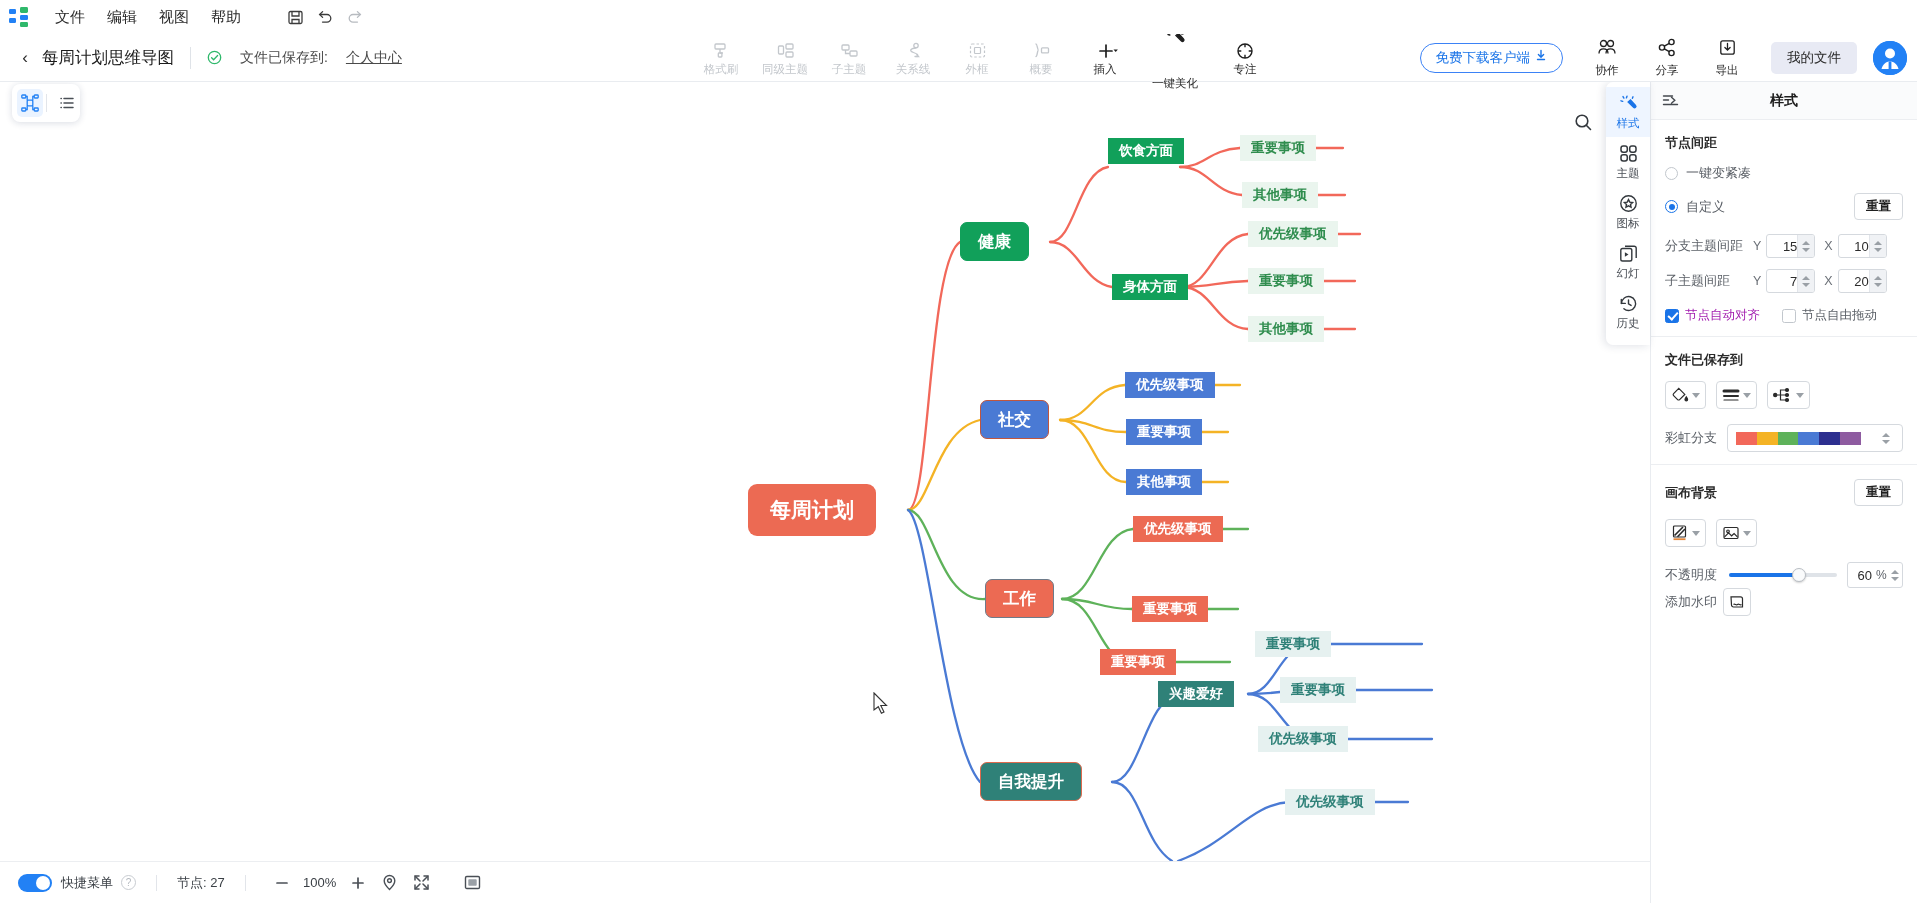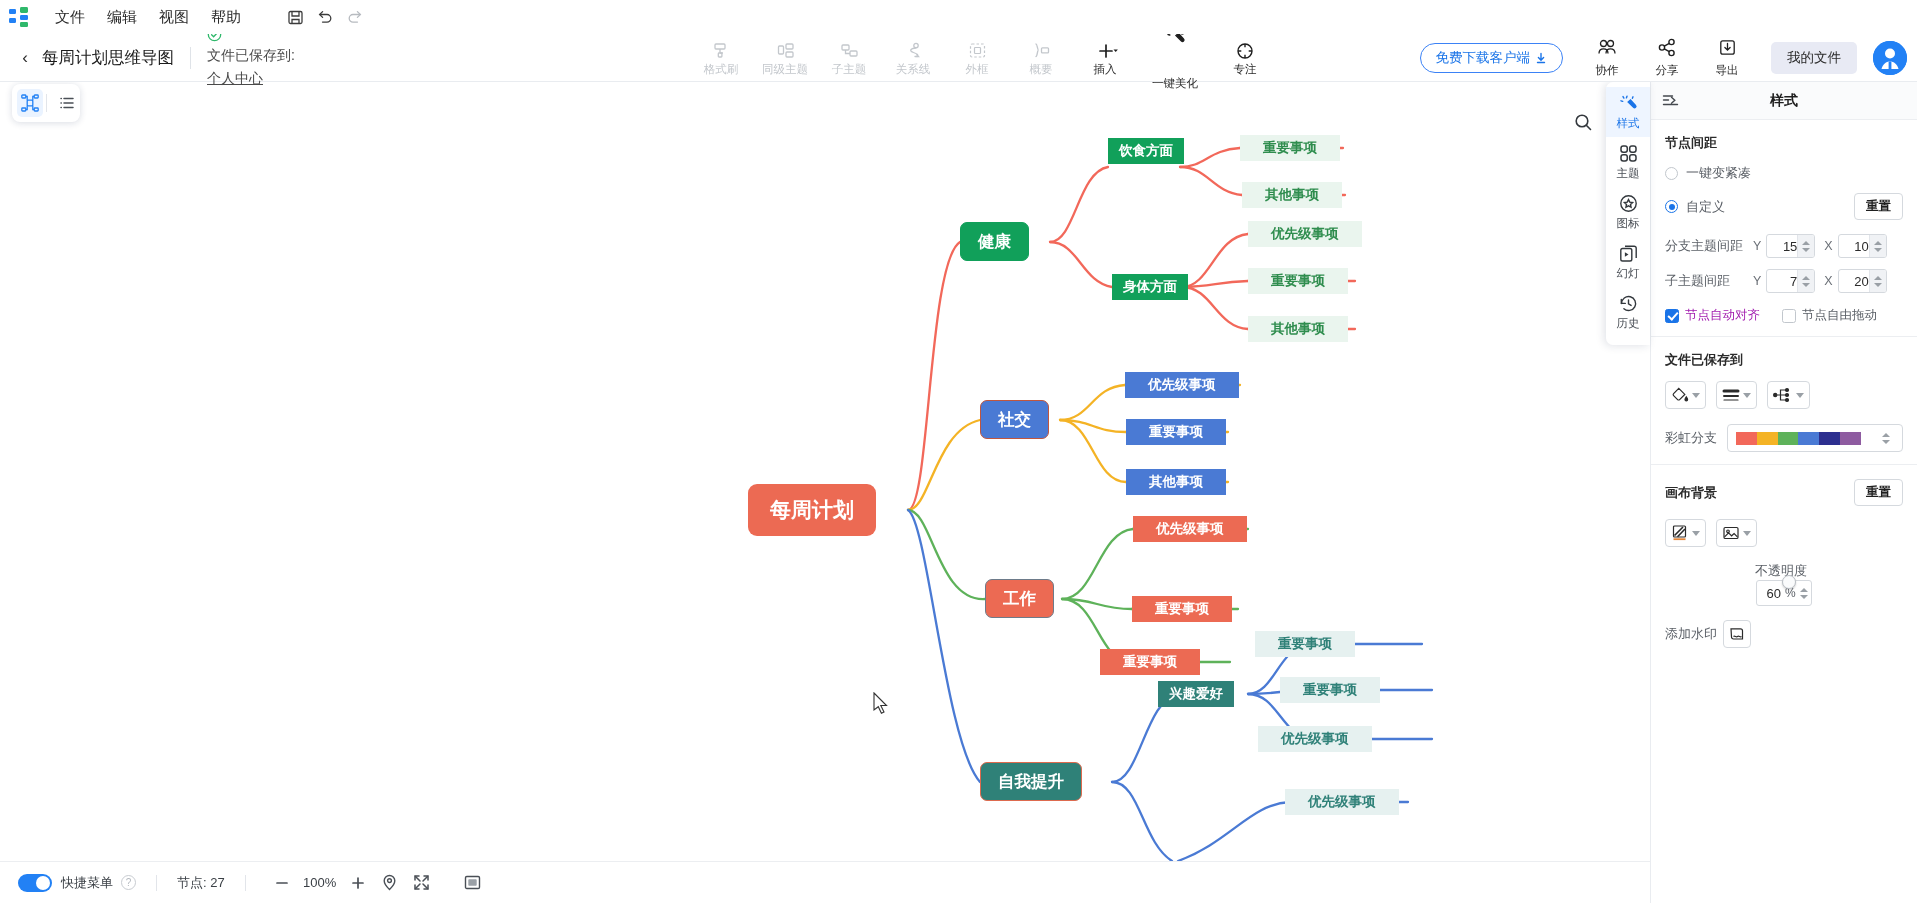--- a/index.html
+++ b/index.html
@@ -37,23 +37,22 @@
     width: 26px; height: 26px; margin-left: 12px; display: flex;
     align-items: center; justify-content: center; cursor: pointer;
     color: #2b2b2b; font-size: 17px;
   }
   .tb-title {
     font-size: 16.5px; color: #1b1b1b; margin-left: 4px; white-space: nowrap;
     cursor: pointer;
   }
   .tb-divider-v { width: 1px; height: 22px; background: #dfe3e8; margin: 0 16px; }
   .tb-saved {
-    display: flex; gap: 5px; font-size: 14px; color: #4a4a4a;
+    display: flex; align-items: center; gap: 18px; font-size: 14px; color: #4a4a4a;
     white-space: nowrap;
-    flex-direction: column;
   }
   .tb-saved .lnk { color: #4a4a4a; text-decoration: underline; cursor: pointer; }
   .check-circ { width: 15px; height: 15px; flex: none; }
 
   .tb-tools {
     position: absolute; left: 690px; top: 0; height: 48px;
     display: flex; align-items: center; gap: 2px;
   }
   .tool {
     width: 62px; height: 46px; display: flex; flex-direction: column;
@@ -66,21 +65,21 @@
   .tool.dim .tl-ico { color: #c3c7cc; }
   .tool.on .tl-lbl { color: #2b2b2b; }
   .tool.on .tl-ico { color: #1f1f1f; }
   .tool.wide { width: 74px; gap: 30px; }
 
   .tb-right {
     position: absolute; right: 10px; top: 0; height: 48px;
     display: flex; align-items: center; gap: 4px;
   }
   .dl-pill {
-    display: flex; align-items: center; gap: 5px; border: 1px solid #3b82f6;
+    display: flex; gap: 5px; border: 1px solid #3b82f6;
     color: #1a74e8; border-radius: 17px; padding: 5px 15px; font-size: 13.5px;
     cursor: pointer; white-space: nowrap; margin-right: 12px;
   }
   .r-tool {
     width: 56px; height: 46px; display: flex; flex-direction: column;
     align-items: center; justify-content: center; gap: 2px; cursor: pointer;
     border-radius: 4px;
   }
   .r-tool .tl-lbl { font-size: 11.5px; color: #2b2b2b; }
   .myfiles {
@@ -131,21 +130,21 @@
   }
   .node.lvl1 {
     font-size: 16.5px; font-weight: bold; color: #fff; border-radius: 7px;
     padding: 0 17px; height: 39px; border: 1px solid #d9604a;
   }
   .node.lvl2 {
     font-size: 13.5px; font-weight: bold; color: #fff; padding: 0 11px;
     height: 26px;
   }
   .node.lvl3 {
-    font-size: 13.5px; font-weight: bold; padding: 0 23px; height: 26px;
+    font-size: 13.5px; font-weight: bold; padding: 0 11px; height: 26px;
   }
 
   
   .cursor-arrow { position: absolute; z-index: 30; pointer-events: none; }
 
   
   .vtabs {
     position: absolute; top: 82px; left: 1606px; width: 44px; height: 263px;
     background: #fff; border-radius: 7px 0 0 7px;
     box-shadow: -2px 1px 8px rgba(20,40,80,.13); z-index: 38;
@@ -809,21 +808,21 @@
         </div>
         <div class="icon-btn">
           <svg width="18" height="18" viewBox="0 0 18 18" fill="none" stroke="#2b2b2b" stroke-width="1.2">
             <rect x="2" y="3.5" width="14" height="11" rx="1.3"></rect>
             <circle cx="6" cy="7.3" r="1.3"></circle>
             <path d="M2.6 12.8l4-4 3 3 2.5-2.3 3.3 3.3"></path>
           </svg>
           <span class="caret"></span>
         </div>
       </div>
-      <div class="rp-row" style="margin-bottom:14px;flex-direction:column;">
+      <div class="rp-row" style="">
         <span class="rp-label norm" style="width:58px;">不透明度</span>
         <div class="slider-track">
           <span class="slider-fill" style="width:62%;"></span>
           <span class="slider-knob" style="left:58%;"></span>
         </div>
         <div class="pct-box">
           <span class="pv">60</span>
           <span class="pu">%</span>
           <span class="sarrows2">
               <i class="sa-up"></i>

